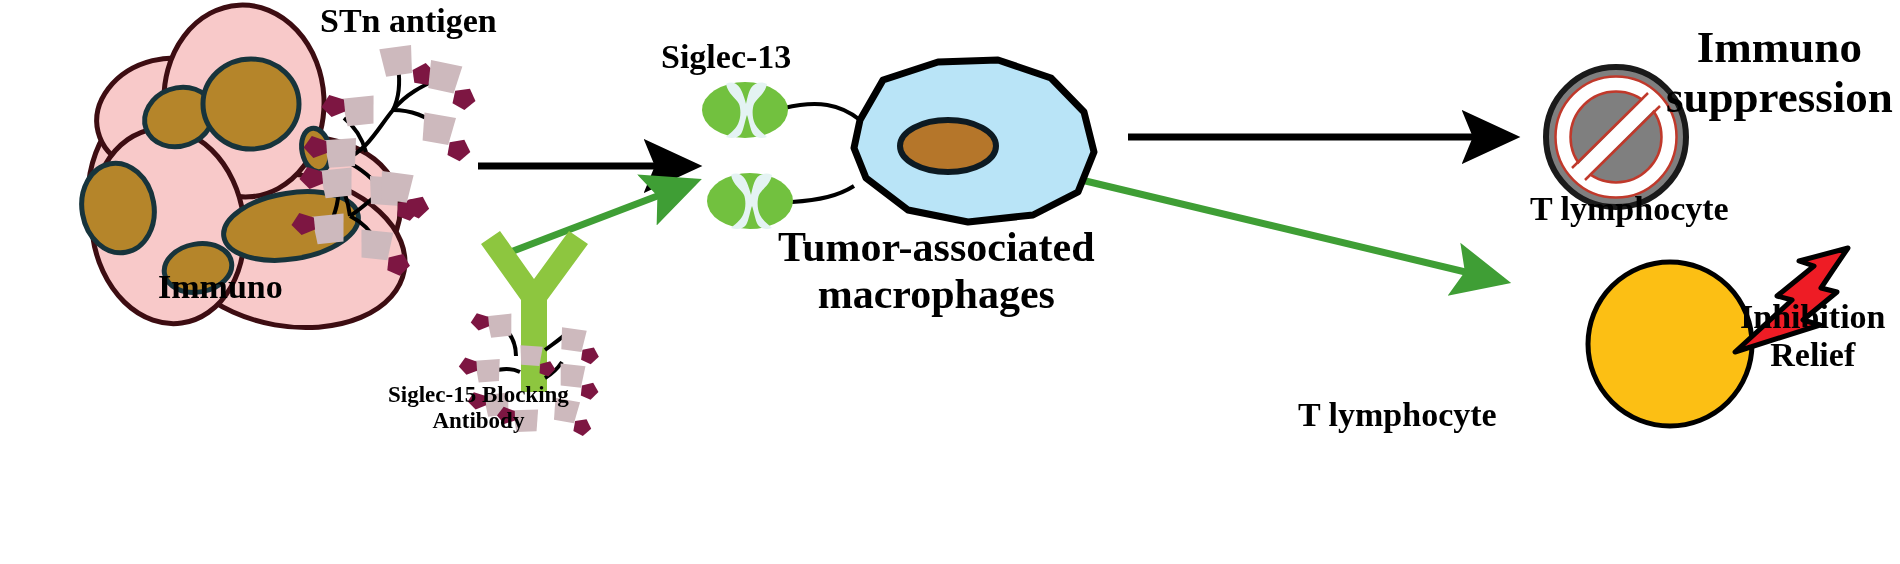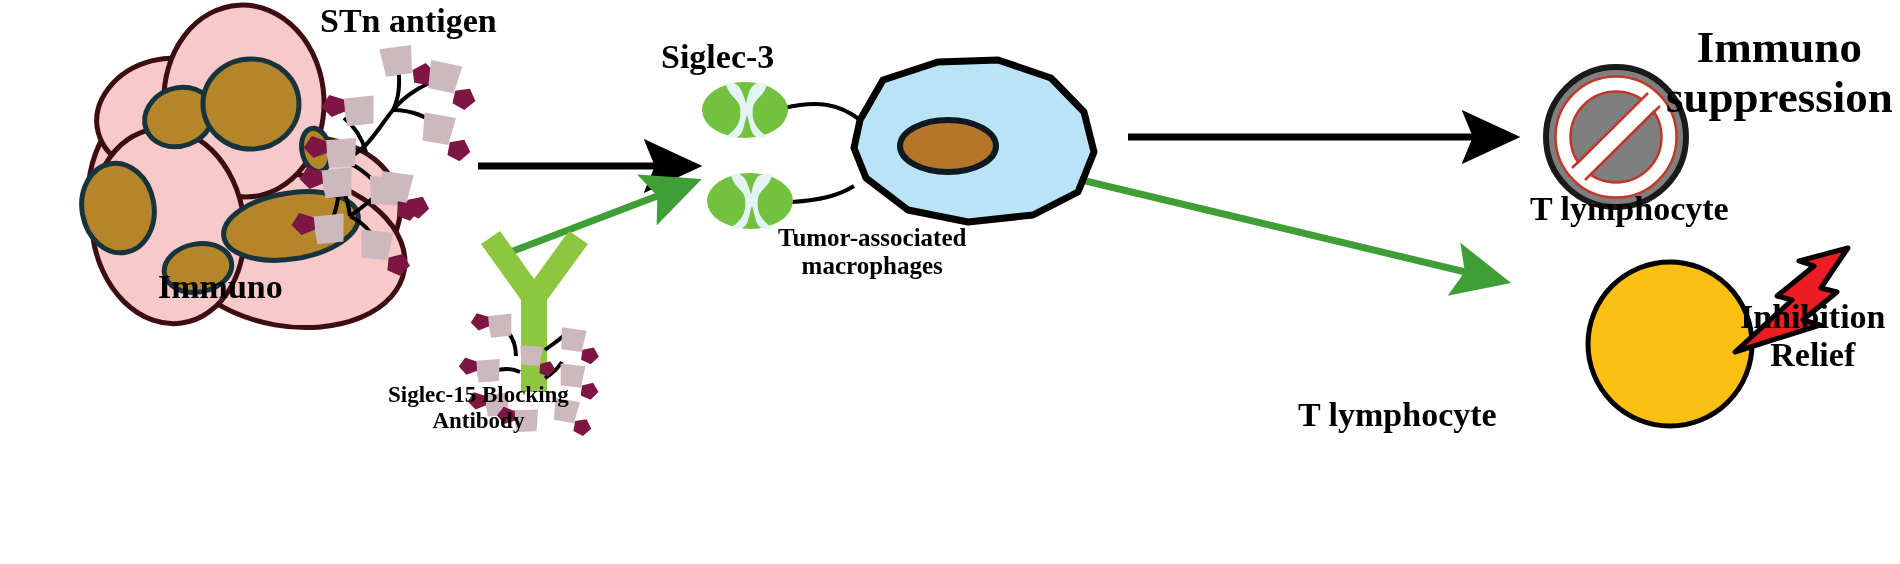--- a/index.html
+++ b/index.html
@@ -29,21 +29,21 @@
     font-family: "Liberation Serif", "DejaVu Serif", serif;
     font-weight: bold;
     color: #000000;
     line-height: 1.12;
     white-space: pre;
     text-align: center;
   }
   #label-stn-antigen      { left: 272px; top: 2px;   font-size: 34px; }
   #label-cancer           { left: 110px; top: 268px; font-size: 34px; }
   #label-siglec15         { left: 613px; top: 38px;  font-size: 34px; }
-  #label-tam              { left: 730px; top: 224px; font-size: 25px; }
+  #label-tam              { left: 730px; top: 224px; font-size: 42px; }
   #label-itim             { left: 957px; top: 26px;  font-size: 32px; }
   #label-immuno           { left: 1618px;top: 22px;  font-size: 45px; }
   #label-tlymph-top       { left: 1482px;top: 190px; font-size: 34px; }
   #label-inhibition       { left: 1692px;top: 298px; font-size: 34px; }
   #label-tlymph-bottom    { left: 1250px;top: 396px; font-size: 34px; }
   #label-antibody         { left: 340px; top: 382px; font-size: 23px; }
 </style>
 </head>
 <body>
 
@@ -169,21 +169,21 @@
       <circle cx="1622" cy="344" r="82" fill="#fcbf14" stroke="#000000" stroke-width="5"></circle>
     </g>
     <g>
       <path d="M1687,352 L1744,300 L1729,296 L1766,266 L1751,261 L1800,248 L1785,270 L1773,288
                L1789,292 L1755,320 L1772,325 Z" fill="#ee1c25" stroke="#000000" stroke-width="5" stroke-linejoin="round"></path>
     </g>
   </svg>
 
   <div class="lbl" id="label-stn-antigen">STn antigen</div>
   <div class="lbl" id="label-cancer">Immuno</div>
-  <div class="lbl" id="label-siglec15">Siglec-3</div>
+  <div class="lbl" id="label-siglec15">Siglec-13</div>
   <div class="lbl" id="label-tam">Tumor-associated
 macrophages</div>
   <div class="lbl" id="label-immuno">Immuno
 suppression</div>
   <div class="lbl" id="label-tlymph-top">T lymphocyte</div>
   <div class="lbl" id="label-inhibition">Inhibition
 Relief</div>
   <div class="lbl" id="label-tlymph-bottom">T lymphocyte</div>
   <div class="lbl" id="label-antibody">Siglec-15 Blocking
 Antibody</div>

